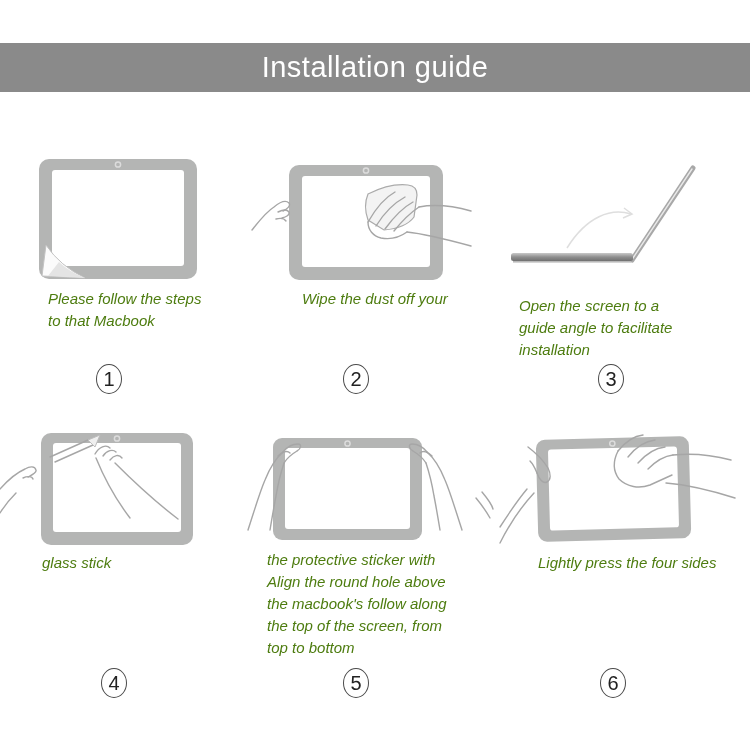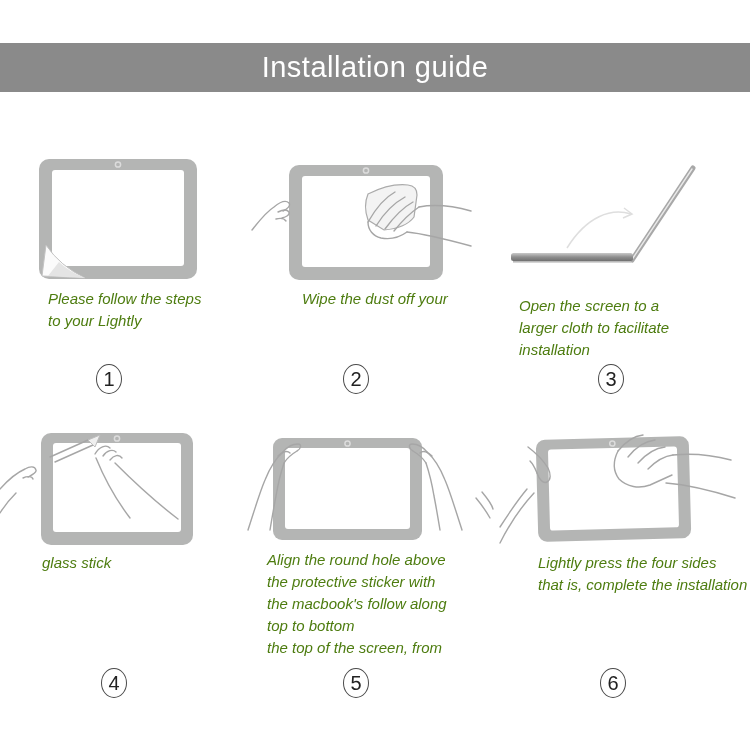--- a/index.html
+++ b/index.html
@@ -173,43 +173,42 @@
 
     <path class="hand" d="M28,24 C36,30 43,37 48,45 C51,51 51,57 47,59 C43,61 39,56 37,50"></path>
     <path class="hand" d="M37,50 C35,45 33,41 30,38"></path>
     <path class="hand" d="M0,120 C10,100 21,84 34,70"></path>
     <path class="hand" d="M0,104 C9,90 17,78 27,66"></path>
   </svg>
 </div>
 
 <div class="cap cap1">
   <div>Please follow the steps</div>
-  <div>to your Lightly</div>
+  <div>to that Macbook</div>
 </div>
 <div class="cap cap2">
   <div>Wipe the dust off your</div>
 </div>
 <div class="cap cap3">
   <div>Open the screen to a</div>
-  <div>larger cloth to facilitate</div>
+  <div>guide angle to facilitate</div>
   <div>installation</div>
 </div>
 <div class="cap cap4">
   <div>glass stick</div>
 </div>
 <div class="cap cap5">
+  <div>the protective sticker with</div>
   <div>Align the round hole above</div>
-  <div>the protective sticker with</div>
   <div>the macbook's follow along</div>
+  <div>the top of the screen, from</div>
   <div>top to bottom</div>
-  <div>the top of the screen, from</div>
 </div>
 <div class="cap cap6">
   <div>Lightly press the four sides</div>
-  <div>that is, complete the installation</div>
 </div>
 
 <div class="num n1">1</div>
 <div class="num n2">2</div>
 <div class="num n3">3</div>
 <div class="num n4">4</div>
 <div class="num n5">5</div>
 <div class="num n6">6</div>
 
 </body></html>

